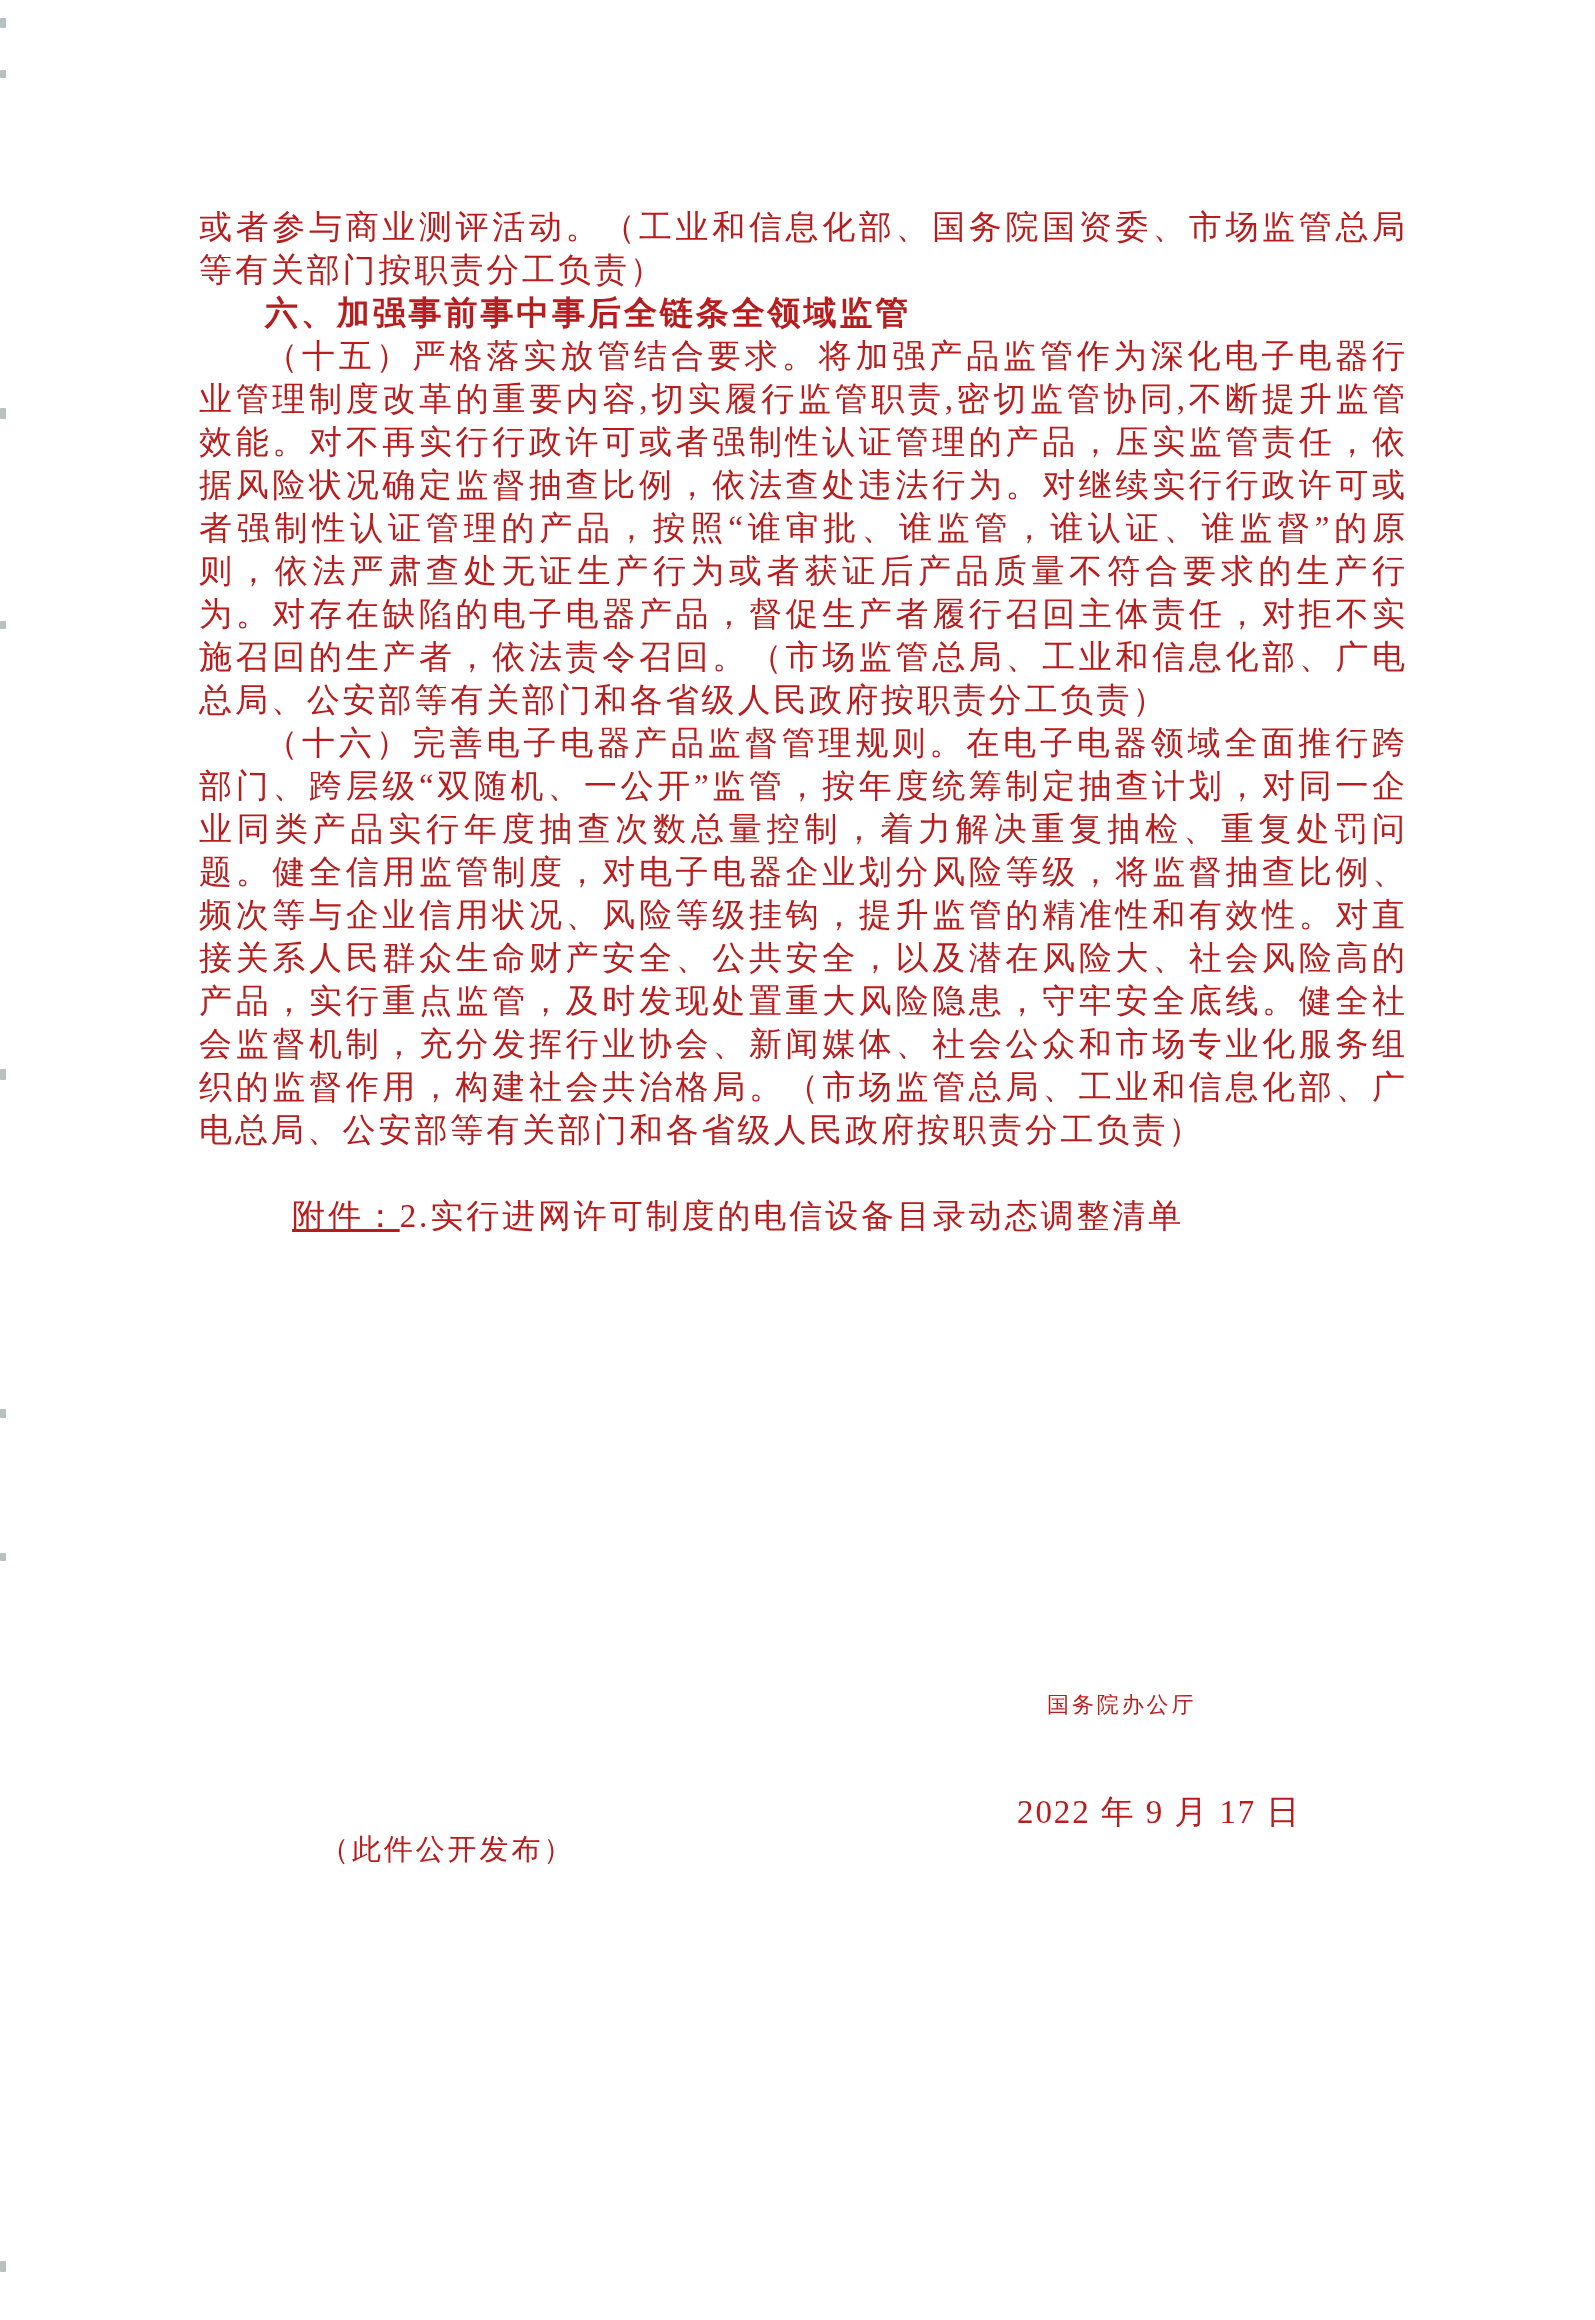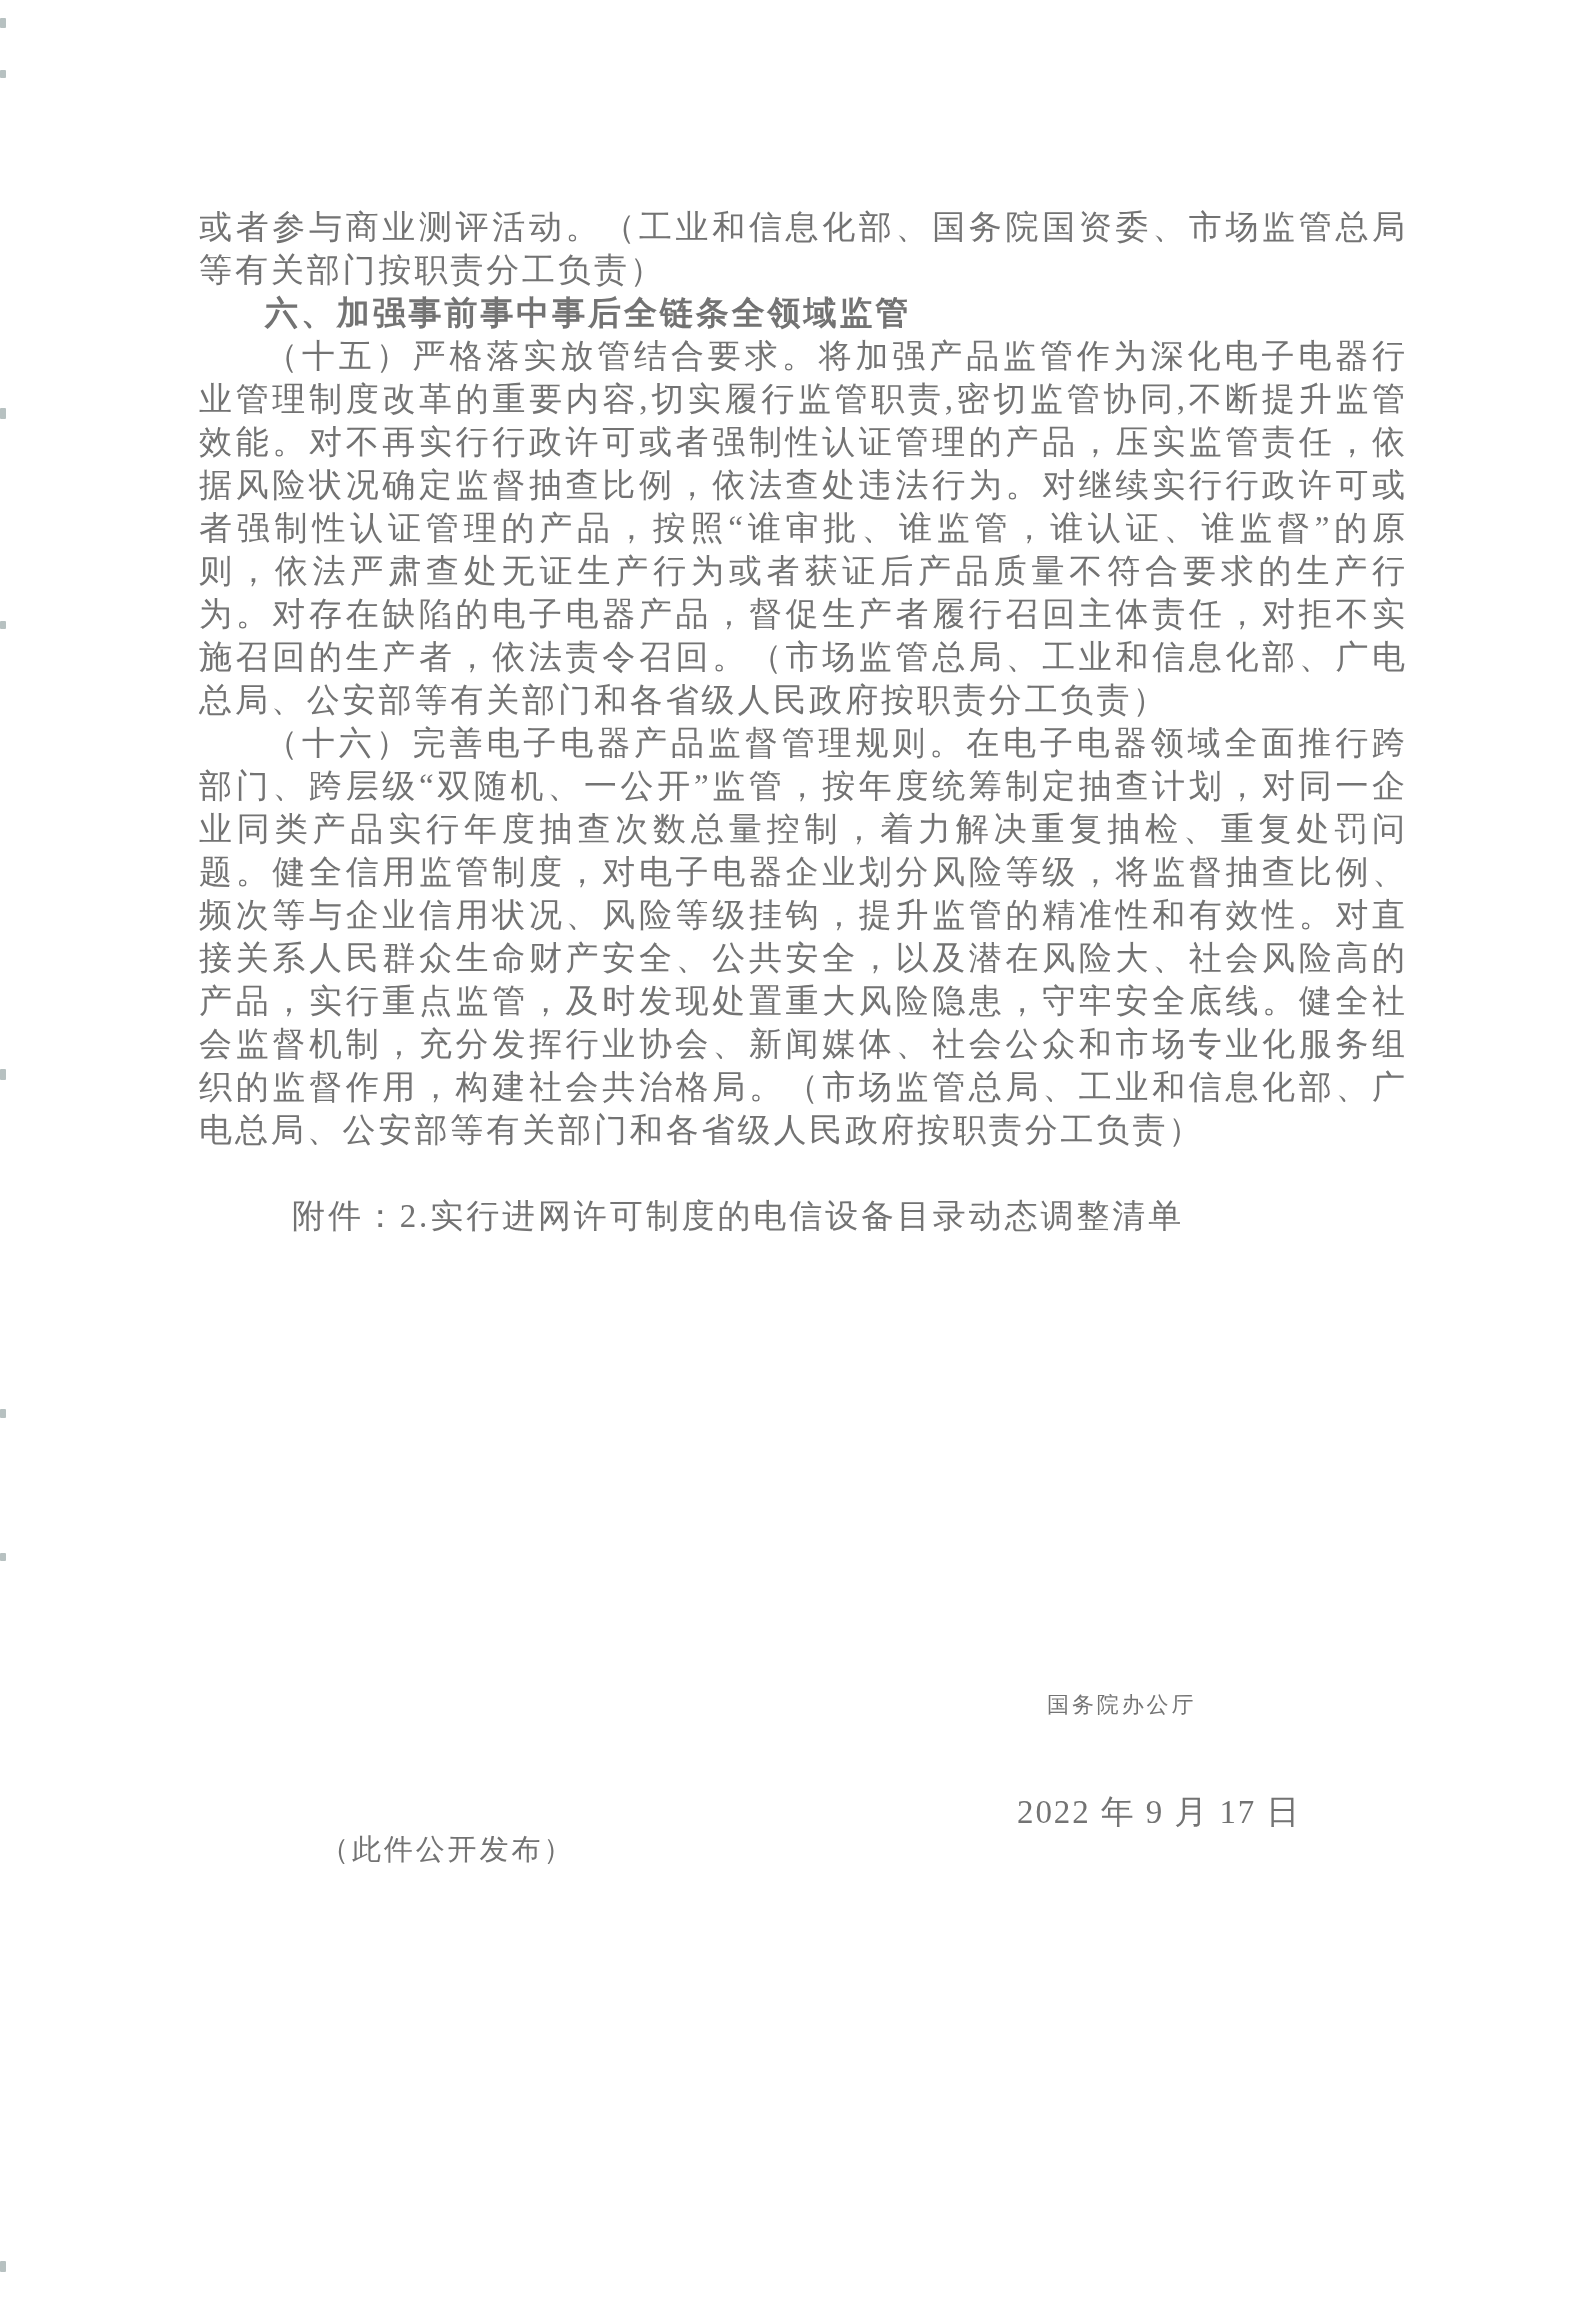--- a/index.html
+++ b/index.html
@@ -8,21 +8,21 @@
     background: #e8e8e8;
   }
   .page {
     position: relative;
     width: 1595px;
     height: 2320px;
     margin: 0 auto;
     background: #ffffff;
     overflow: hidden;
     font-family: "Liberation Serif", "DejaVu Serif", serif;
-    color: #737373;
+    color: #b91c1c;
   }
   .content {
     position: absolute;
     left: 199px;
     top: 206px;
     width: 1209px;
     font-size: 33px;
     line-height: 43px;
     letter-spacing: 2.9px;
     text-align: justify;
@@ -41,20 +41,21 @@
   .attachment {
     margin-top: 43px;
     margin-left: 93px;
     display: flex;
     align-items: flex-start;
     text-align: left;
   }
   .att-label {
     white-space: nowrap;
     flex: 0 0 auto;
+    text-decoration: underline;
   }
   .att-items {
     flex: 1 1 auto;
   }
   .att-item {
     white-space: nowrap;
   }
   .sig-office {
     position: absolute;
     left: 1047px;

